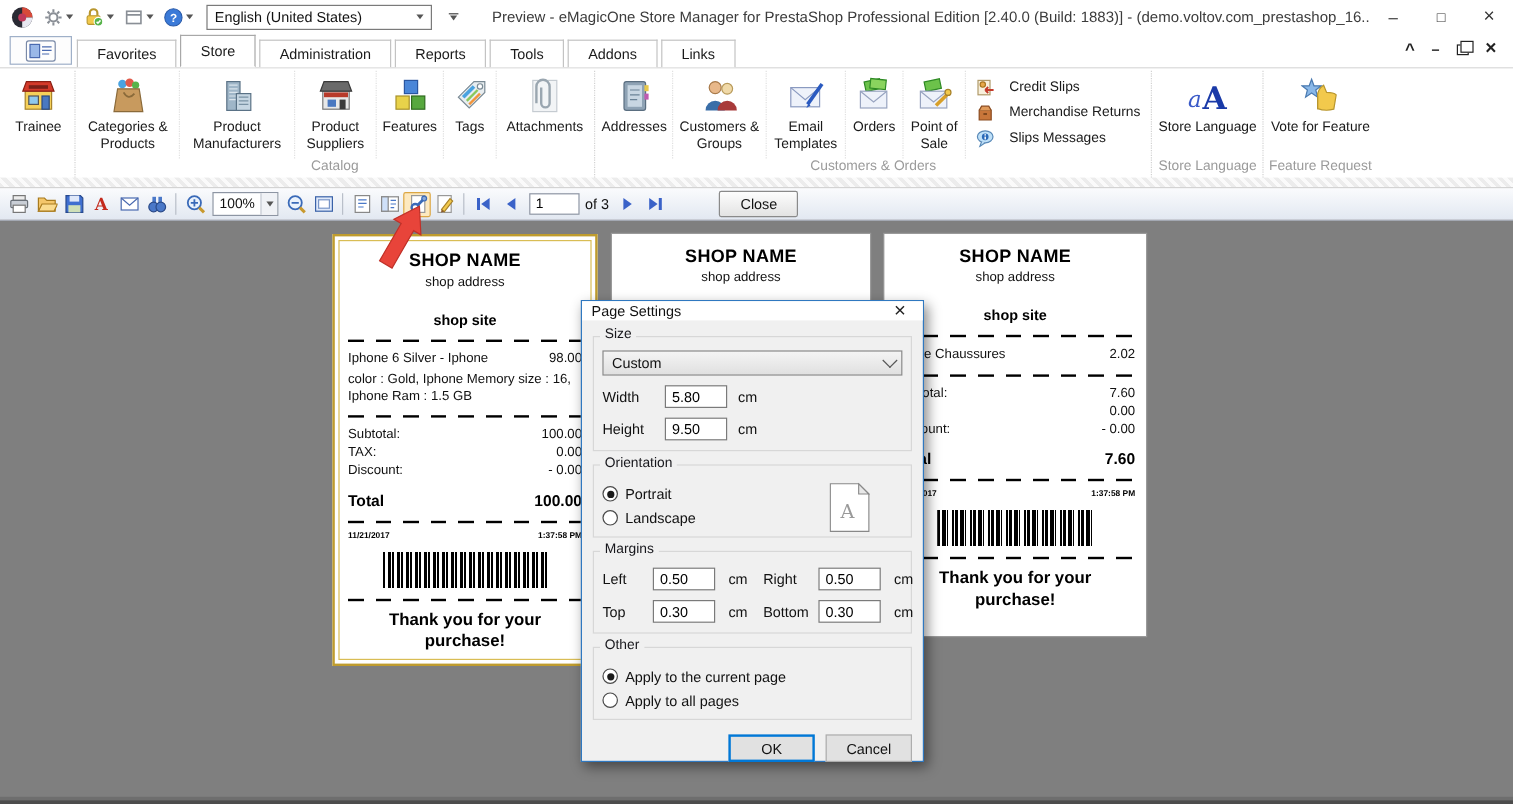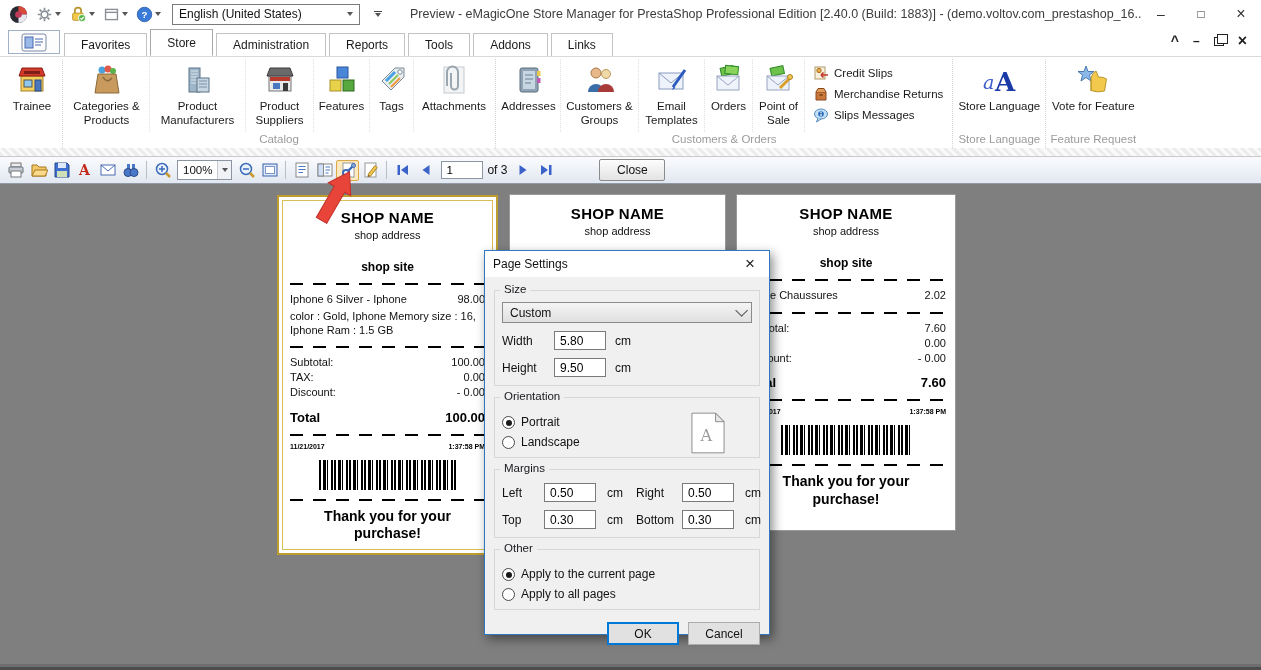--- a/index.html
+++ b/index.html
@@ -35,21 +35,21 @@
   
   .ribbon { height:91px; background:#fff; display:flex; align-items:stretch; padding:2px 2px 0 2px; }
   .rgroup { display:flex; flex-direction:column; border-right:1px dotted #d2d2d2; padding:0 1px; }
   .rgroup-items { display:flex; flex:1; align-items:flex-start; }
   .rgroup-label { text-align:center; font-size:11.5px; color:#9b9b9b; height:16px; line-height:14px; }
   .rbtn { display:flex; flex-direction:column; align-items:center; padding:3px 4px 0 4px; border-right:1px dotted #e0e0e0; height:100%; }
   .rbtn:last-child { border-right:none; }
   .rbtn .ric { height:36px; display:flex; align-items:center; justify-content:center; }
   .rbtn .rlabel { font-size:11.5px; color:#1a1a1a; text-align:center; line-height:1.2; margin-top:2px; }
   .rstack { display:flex; flex-direction:column; justify-content:flex-start; gap:5px; padding:6px 8px 0 8px; }
-  .rstack .sbtn { display:flex; align-items:center; gap:5px; font-size:11.5px; color:#1a1a1a; white-space:nowrap; }
+  .rstack .sbtn { display:flex; align-items:center; gap:12px; font-size:11.5px; color:#1a1a1a; white-space:nowrap; }
 
   
   .hatch { height:9px; background:repeating-linear-gradient(45deg,#ececec 0 3px,#fafafa 3px 6px); border-bottom:1px solid #c9c9c9; }
 
   
   .ptoolbar { height:27px; background:linear-gradient(#fafbfd,#e2e8f1); border-bottom:1px solid #939aa6;
     display:flex; align-items:center; padding:0 4px; position:relative; z-index:5; }
   .tbtn { width:23px; height:21px; display:flex; align-items:center; justify-content:center; }
   .tbtn.pressed { background:#fde9c0; border:1px solid #dca744; border-radius:2px; }
   .tsep { width:1px; height:18px; background:#b9bfc9; margin:0 4px; }
@@ -80,34 +80,34 @@
   .r-barcode { height:30px; width:138px; margin:10px auto 0 auto;
     background:repeating-linear-gradient(90deg,#000 0 2px,transparent 2px 4px,#000 4px 7px,transparent 7px 8px,#000 8px 9px,transparent 9px 12px,#000 12px 14px,transparent 14px 15px); }
   .r-thanks { text-align:center; font-size:14px; font-weight:bold; color:#000; line-height:1.25; margin:4px auto 0 auto; width:160px; }
 
   
   .red-arrow { position:absolute; left:313px; top:166px; z-index:60; }
 
   
   .dialog { position:absolute; left:484px; top:66px; width:286px; height:385px; background:#f0f0f0;
     border:1px solid #2f78c0; box-shadow:3px 4px 10px rgba(0,0,0,.45); z-index:30; }
-  .dlg-title { height:26px; background:#fff; display:flex; align-items:center; padding:0 8px; font-size:12px; color:#111;justify-content:flex-end; }
+  .dlg-title { height:16px; background:#fff; display:flex; align-items:center; padding:0 8px; font-size:12px; color:#111;justify-content:flex-end; }
   .dlg-x { margin-left:auto; width:22px; height:20px; display:flex; align-items:center; justify-content:center; font-size:14px; color:#222; }
   .dlg-x::before { content:"×"; font-size:17px; }
   .dlg-body { padding:2px 9px 8px 9px; }
   .group { border:1px solid #d7d7d7; position:relative; margin-top:11px; padding:11px 7px 8px 7px; }
   .group-label { position:absolute; top:-8px; left:5px; background:#f0f0f0; padding:0 4px; font-size:11.5px; color:#17171c; }
   .combo { height:21px; border:1px solid #8a8a8a; background:linear-gradient(#f4f4f4,#e0e0e0); display:flex; align-items:center;
     justify-content:space-between; padding:0 7px; font-size:12px; color:#111; }
   .combo-chev { width:9px; height:9px; border-right:1.6px solid #555; border-bottom:1.6px solid #555; transform:rotate(45deg) translateY(-3px); }
   .frow { display:flex; align-items:center; margin-top:8px; font-size:12px; color:#111; }
   .frow label { width:52px; }
   .dlg-input { width:52px; height:19px; border:1px solid #7a7a7a; font-size:12px; padding:1px 5px; font-family:inherit; background:#fff; }
   .unit { margin-left:9px; font-size:12px; color:#111; }
-  .radio-row { display:flex; align-items:flex-end; gap:6px; font-size:12px; color:#111; margin-top:6px; }
+  .radio-row { display:flex; align-items:flex-start; gap:6px; font-size:12px; color:#111; margin-top:6px; }
   .radio { width:13px; height:13px; border-radius:50%; border:1px solid #4a4a4a; background:#fff; position:relative; flex:0 0 auto; }
   .radio.checked::after { content:""; position:absolute; inset:2.5px; border-radius:50%; background:#1a1a1a; }
   .orient-icon { position:absolute; right:34px; top:14px; }
   .mgrid { display:grid; grid-template-columns:42px 54px 28px 56px 54px 28px; row-gap:8px; align-items:center; font-size:12px; color:#111; margin-top:2px; }
   .dlg-buttons { display:flex; justify-content:flex-end; gap:9px; margin-top:12px; }
   .dbtn { width:72px; height:23px; background:#e1e1e1; border:1px solid #adadad; font-size:12px; color:#111;
     display:flex; align-items:center; justify-content:center; }
   .dbtn.default { border:2px solid #0078d7; }
 </style>
 </head>

